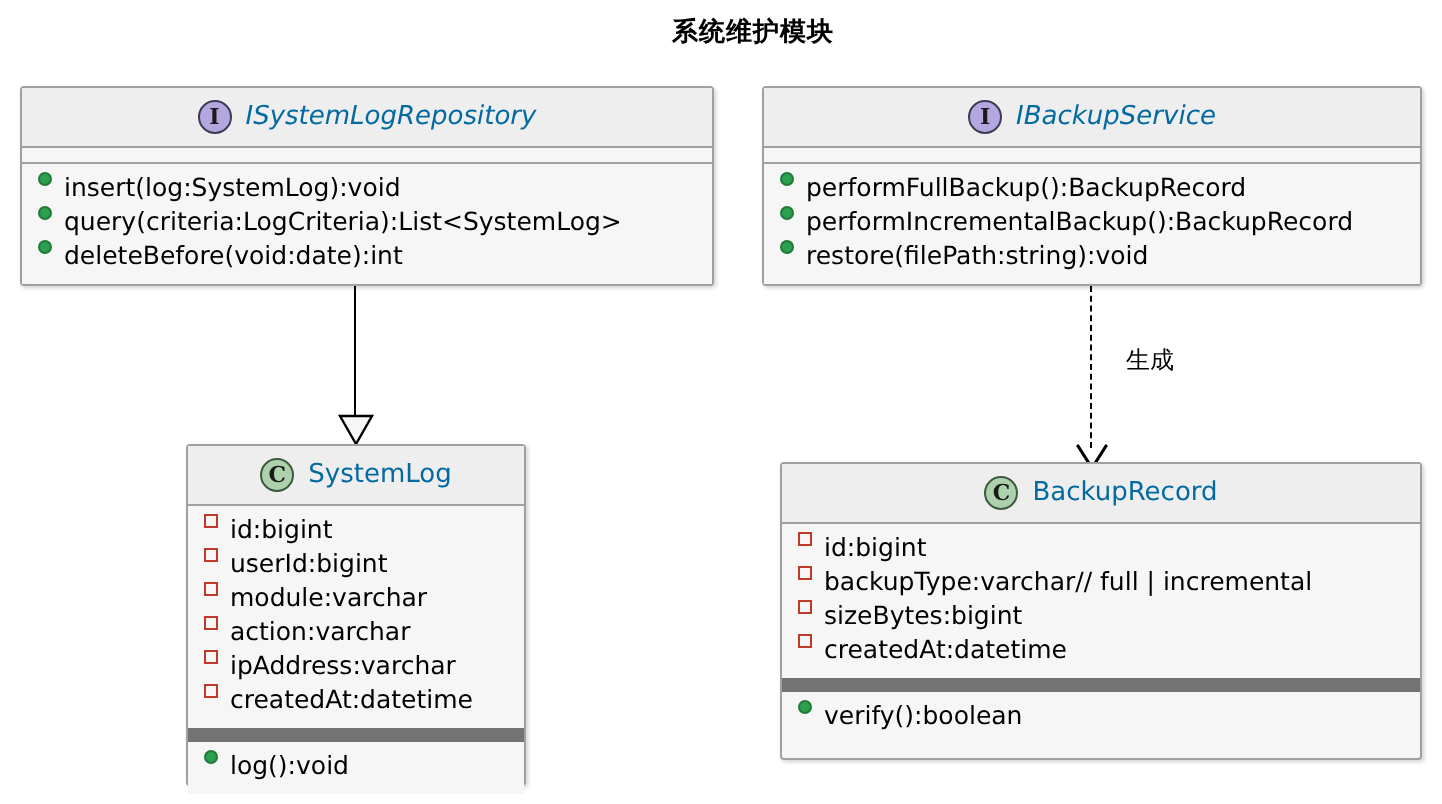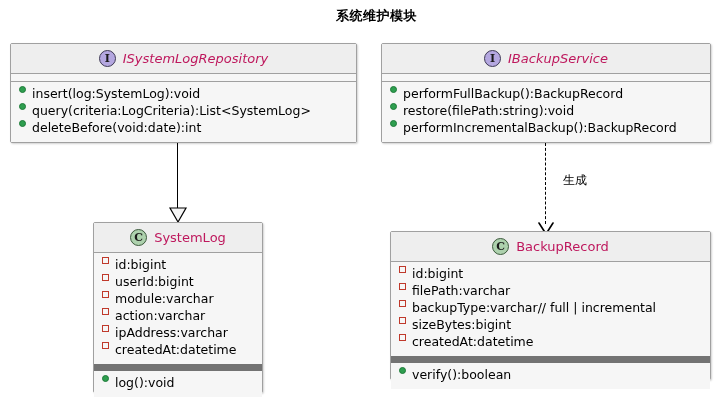--- a/index.html
+++ b/index.html
@@ -44,21 +44,21 @@
     height: 30px;
     display: flex;
     align-items: center;
     justify-content: center;
     gap: 7px;
     background: #eeeeee;
     border-bottom: 1px solid #a0a0a0;
   }
   .uml-title {
     font-size: 13px;
-    color: #be185d;
+    color: #0369a1;
     white-space: nowrap;
   }
   .uml-title.iface {
     font-style: italic;
   }
 
   
   .stereo {
     width: 17px;
     height: 17px;
@@ -183,25 +183,25 @@
     <span class="uml-title iface">IBackupService</span>
   </div>
   <div class="compartment empty-band"></div>
   <div class="compartment">
     <div class="member">
       <span class="marker public-method"></span>
       <span class="mtext">performFullBackup():BackupRecord</span>
     </div>
     <div class="member">
       <span class="marker public-method"></span>
+      <span class="mtext">performIncrementalBackup():BackupRecord</span>
+    </div>
+    <div class="member">
+      <span class="marker public-method"></span>
       <span class="mtext">restore(filePath:string):void</span>
-    </div>
-    <div class="member">
-      <span class="marker public-method"></span>
-      <span class="mtext">performIncrementalBackup():BackupRecord</span>
     </div>
   </div>
 </div>
 
 <div class="connector-line" style="left:177px; top:143px; width:1px; height:66px;"></div>
 <svg class="arrow-svg" width="20" height="16" style="left:168px; top:207px;" viewBox="0 0 20 16">
   <polygon points="10,15 2,1 18,1" fill="#f6f6f6" stroke="#000000" stroke-width="1.2"></polygon>
 </svg>
 
 <div class="uml-box" style="left:93px; top:222px; width:170px; height:171px;">
@@ -254,24 +254,20 @@
     <span class="stereo stereo-c">C</span>
     <span class="uml-title">BackupRecord</span>
   </div>
   <div class="compartment">
     <div class="member">
       <span class="marker private-field"></span>
       <span class="mtext">id:bigint</span>
     </div>
     <div class="member">
       <span class="marker private-field"></span>
-      <span class="mtext">filePath:varchar</span>
-    </div>
-    <div class="member">
-      <span class="marker private-field"></span>
       <span class="mtext">backupType:varchar</span>
       <span class="mcomment">// full | incremental</span>
     </div>
     <div class="member">
       <span class="marker private-field"></span>
       <span class="mtext">sizeBytes:bigint</span>
     </div>
     <div class="member">
       <span class="marker private-field"></span>
       <span class="mtext">createdAt:datetime</span>

